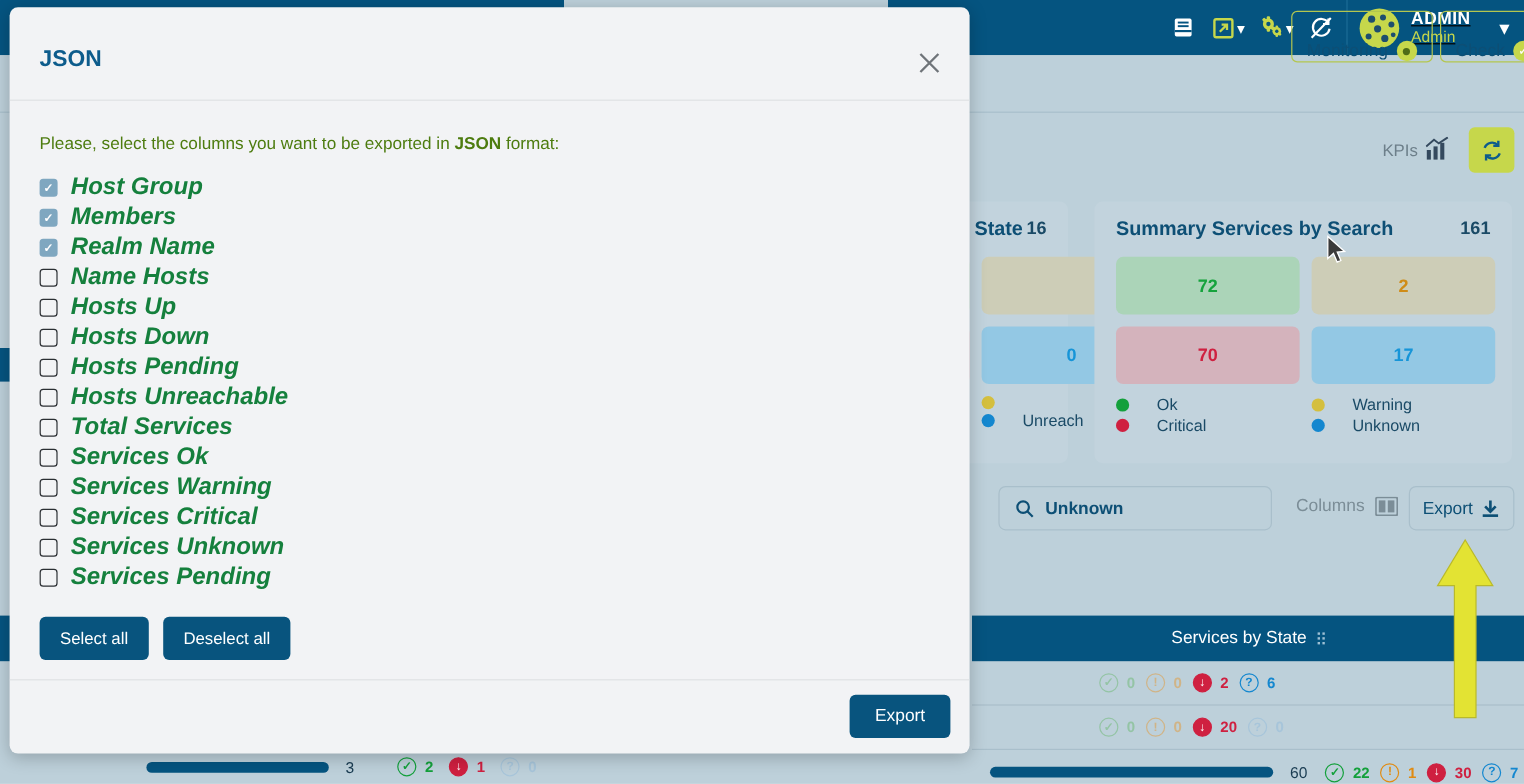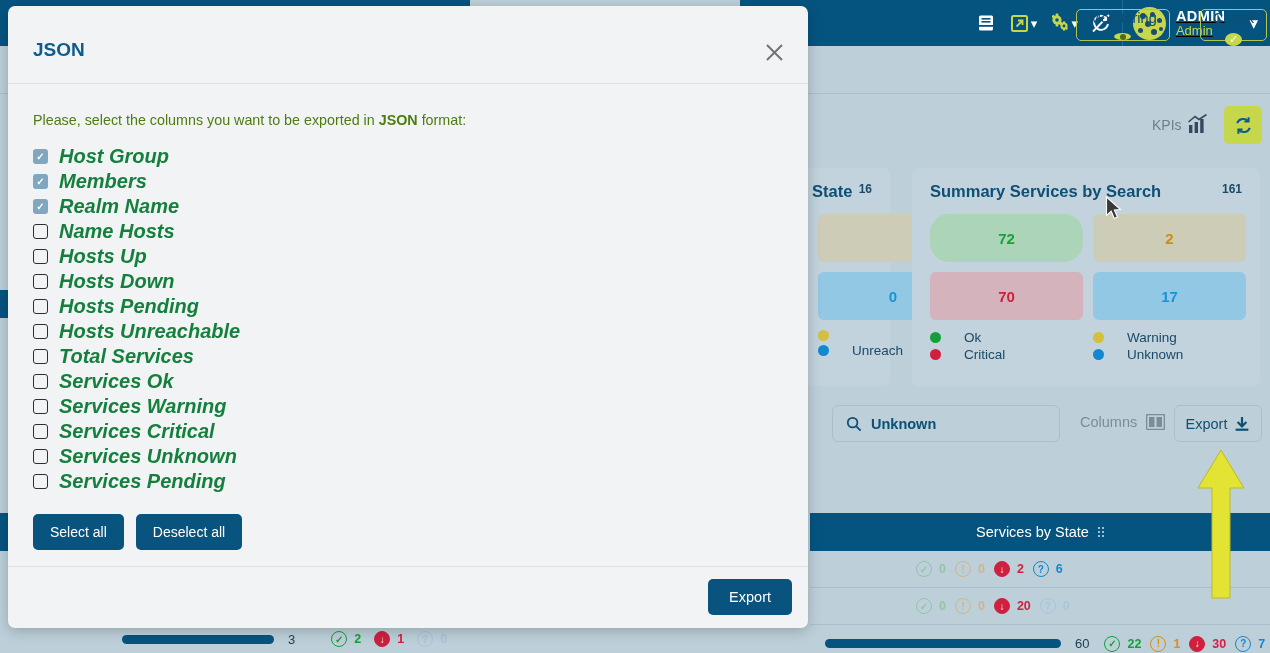--- a/index.html
+++ b/index.html
@@ -35,26 +35,25 @@
   .user-block { margin-left: 10px; line-height: 1.05; text-decoration: underline; }
   .user-name { color: #ffffff; font-size: 14.5px; font-weight: bold; letter-spacing: .4px;}
   .user-role { color: #c6d74b; font-size: 13px; }
   .user-chev { color: #ffffff; font-size: 17px; margin-left: 24px; margin-right: 4px;}
 
   .subbar {
     position: absolute; left: 0; top: 46px; width: 1270px; height: 48px;
     background: #bdd0da; border-bottom: 1px solid #a9bfcb;
   }
   .pill {
-    position: absolute; top: 9px; height: 32px;
+    position: absolute; top: 9px; height: 43px;
     border: 1px solid #b4c64f; border-radius: 5px;
-    display: flex; align-items: center; gap: 7px;
+    display: flex; align-items: flex-end; gap: 7px;
     padding: 0 12px; color: #0d4f75; font-size: 14.5px;
     background: transparent;
-    flex-direction: column;
   }
   .pill .eye { width: 17px; height: 17px; border-radius: 50%; background: #c6d74b;
                display:flex; align-items:center; justify-content:center; }
   .pill .eye .pupil { width: 6px; height: 6px; border-radius:50%; background: #4e6b17; }
   .pill .chk { width: 17px; height: 17px; border-radius: 50%; background: #c6d74b;
                color: #fff; font-size: 11px; display: flex; align-items: center;
                justify-content: center; }
   #pill-monitoring { left: 1076px; }
   #pill-check { left: 1200px; }
   .kpis-label {
@@ -74,27 +73,27 @@
     position: absolute; background: #c2d3dd; border-radius: 7px;
   }
   #panel-hosts { left: 640px; top: 168px; width: 250px; height: 218px; }
   #panel-services { left: 912px; top: 168px; width: 348px; height: 218px; }
   .panel-title {
     position: absolute; left: 18px; top: 14px; color: #0d4f75;
     font-size: 16.5px; font-weight: bold;
   }
   .panel-count {
     position: absolute; right: 18px; top: 14px; color: #1a4a66;
-    font-size: 12px; font-weight: bold;
+    font-size: 15px; font-weight: bold;
   }
   .tiles { position: absolute; left: 18px; top: 46px; display: grid;
            grid-template-columns: 150px 150px; gap: 10px; }
   .tile { height: 48px; border-radius: 6px; display: flex; align-items: center;
           justify-content: center; font-size: 15px; font-weight: bold; }
-  .t-ok { background: #abd4b8; color: #15a33c; border-radius: 19px; }
+  .t-ok { background: #abd4b8; color: #15a33c; }
   .t-warn { background: #cdcdb7; color: #cf8c17; }
   .t-crit { background: #d4b3bc; color: #cf2040; }
   .t-unk { background: #93c8e4; color: #1695d8; }
   .legend { position: absolute; left: 18px; top: 162px; display: grid;
             grid-template-columns: 150px 150px; gap: 2px 10px; }
   .leg { display: flex; align-items: center; gap: 23px; color: #1a4a66; font-size: 13.5px; }
   .leg .bullet { width: 11px; height: 11px; border-radius: 50%; }
 
   
   .search-box {

